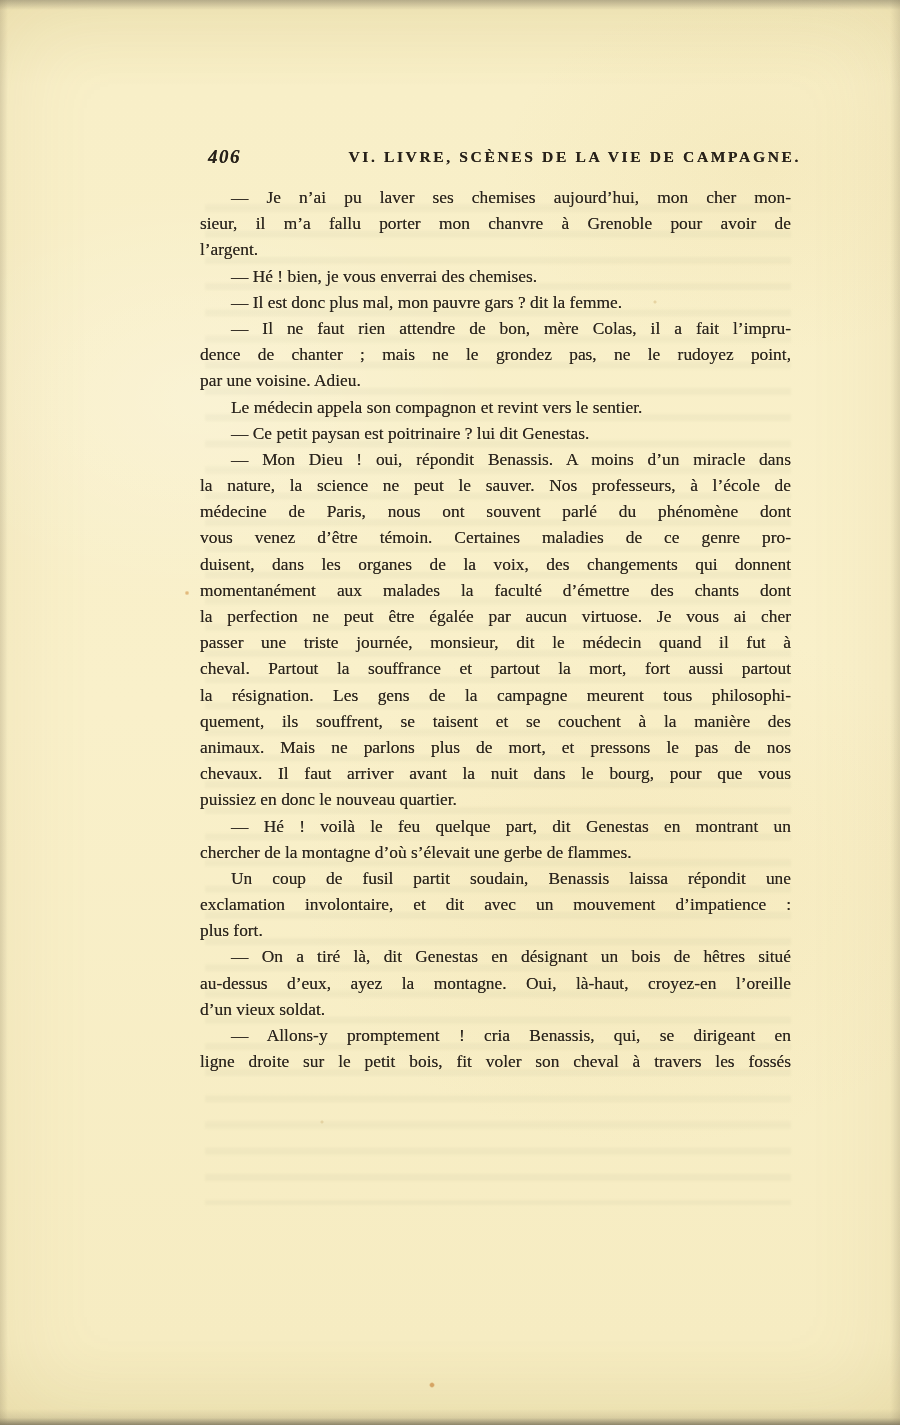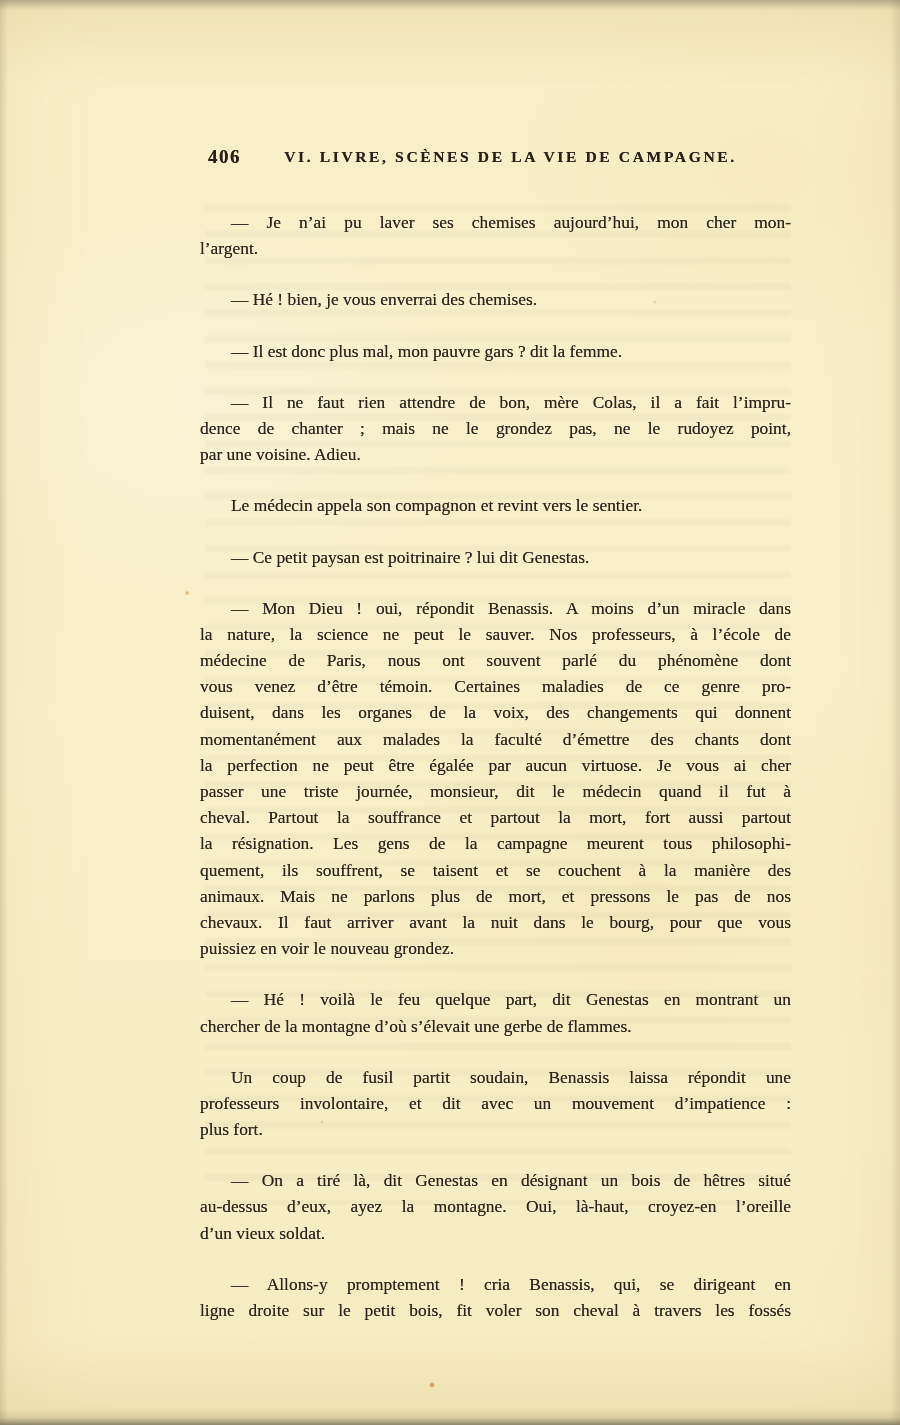--- a/index.html
+++ b/index.html
@@ -51,56 +51,58 @@
     background: linear-gradient(270deg, rgba(128,116,88,0.20), rgba(128,116,88,0));
   }
   .page-header {
     position: absolute; left: 200px; top: 145px; width: 591px; height: 24px;
     color: #272119;
   }
   .page-number {
     position: absolute; left: 8px; top: 1px;
     font-weight: bold; font-size: 19px; letter-spacing: 1.5px;
     text-shadow: 0 0 0.4px rgba(39,33,25,0.7);
+    font-style: italic;
   }
   .running-title {
     position: absolute; left: 0; right: 10px; top: 3px;
-    text-align: center; transform: translateX(20px);
+    text-align: right; transform: translateX(20px);
     font-weight: bold; font-size: 15.6px; letter-spacing: 2.6px;
     white-space: nowrap;
     text-shadow: 0 0 0.4px rgba(39,33,25,0.65);
   }
   .text-body {
     position: absolute; left: 200px; top: 184px; width: 591px;
     color: #2a241d;
     font-size: 17.4px;
     text-shadow: 0 0 0.45px rgba(42,36,29,0.65);
   }
   .line {
     height: 26.2px; line-height: 26.2px;
     white-space: normal;
   }
   .line.j { text-align: justify; text-align-last: justify; }
-  .line.indent { text-indent: 31px; margin-top: 25px; }
+  .line.indent { text-indent: 31px; }
 </style>
 </head>
 <body>
 
 <div class="page">
   <div class="paper-texture"></div>
   <div class="bleed-overlay"></div>
 
   <div class="page-header">
     <span class="page-number">406</span>
     <span class="running-title">VI. LIVRE, SCÈNES DE LA VIE DE CAMPAGNE.</span>
   </div>
 
   <div class="text-body">
       <div>
         <div class="line indent j">— Je n’ai pu laver ses chemises aujourd’hui, mon cher mon-</div>
+        <div class="line j">sieur, il m’a fallu porter mon chanvre à Grenoble pour avoir de</div>
         <div class="line">l’argent.</div>
       </div>
       <div>
         <div class="line indent">— Hé ! bien, je vous enverrai des chemises.</div>
       </div>
       <div>
         <div class="line indent">— Il est donc plus mal, mon pauvre gars ? dit la femme.</div>
       </div>
       <div>
         <div class="line indent j">— Il ne faut rien attendre de bon, mère Colas, il a fait l’impru-</div>
@@ -120,29 +122,29 @@
         <div class="line j">vous venez d’être témoin. Certaines maladies de ce genre pro-</div>
         <div class="line j">duisent, dans les organes de la voix, des changements qui donnent</div>
         <div class="line j">momentanément aux malades la faculté d’émettre des chants dont</div>
         <div class="line j">la perfection ne peut être égalée par aucun virtuose. Je vous ai cher</div>
         <div class="line j">passer une triste journée, monsieur, dit le médecin quand il fut à</div>
         <div class="line j">cheval. Partout la souffrance et partout la mort, fort aussi partout</div>
         <div class="line j">la résignation. Les gens de la campagne meurent tous philosophi-</div>
         <div class="line j">quement, ils souffrent, se taisent et se couchent à la manière des</div>
         <div class="line j">animaux. Mais ne parlons plus de mort, et pressons le pas de nos</div>
         <div class="line j">chevaux. Il faut arriver avant la nuit dans le bourg, pour que vous</div>
-        <div class="line">puissiez en voir le nouveau grondez.</div>
+        <div class="line">puissiez en donc le nouveau quartier.</div>
       </div>
       <div>
         <div class="line indent j">— Hé ! voilà le feu quelque part, dit Genestas en montrant un</div>
         <div class="line">chercher de la montagne d’où s’élevait une gerbe de flammes.</div>
       </div>
       <div>
         <div class="line indent j">Un coup de fusil partit soudain, Benassis laissa répondit une</div>
-        <div class="line j">professeurs involontaire, et dit avec un mouvement d’impatience :</div>
+        <div class="line j">exclamation involontaire, et dit avec un mouvement d’impatience :</div>
         <div class="line">plus fort.</div>
       </div>
       <div>
         <div class="line indent j">— On a tiré là, dit Genestas en désignant un bois de hêtres situé</div>
         <div class="line j">au-dessus d’eux, ayez la montagne. Oui, là-haut, croyez-en l’oreille</div>
         <div class="line">d’un vieux soldat.</div>
       </div>
       <div>
         <div class="line indent j">— Allons-y promptement ! cria Benassis, qui, se dirigeant en</div>
         <div class="line j">ligne droite sur le petit bois, fit voler son cheval à travers les fossés</div>

